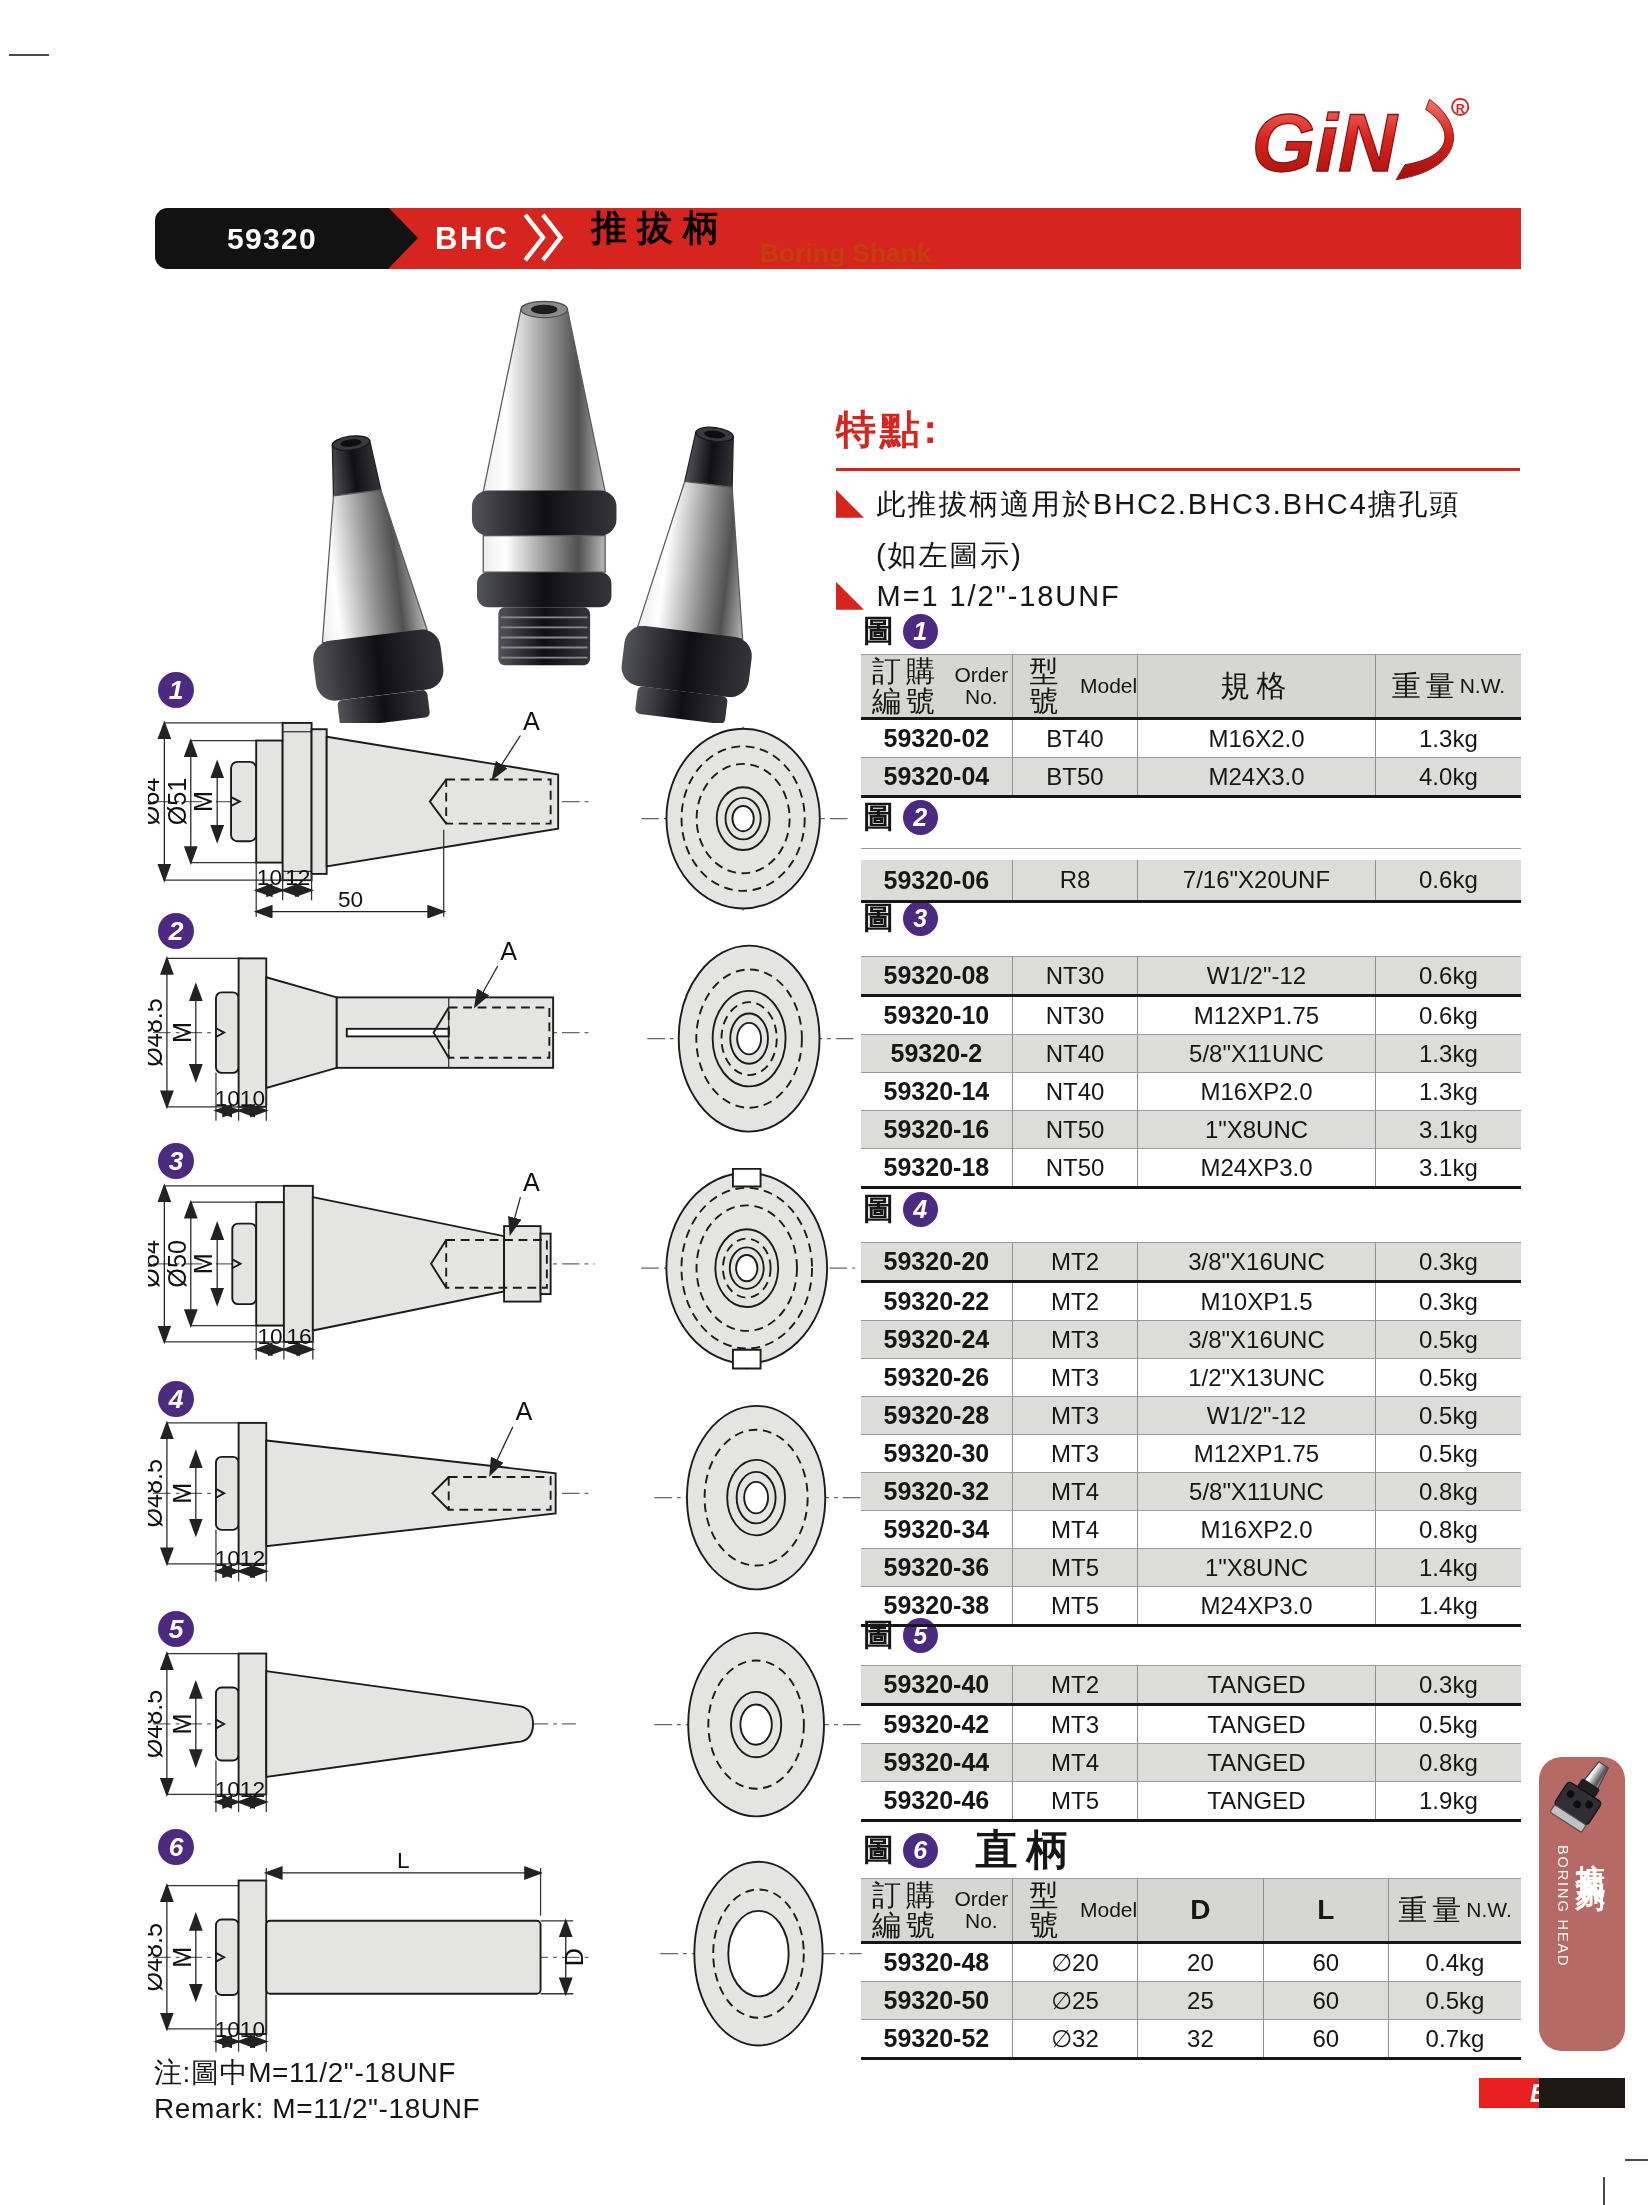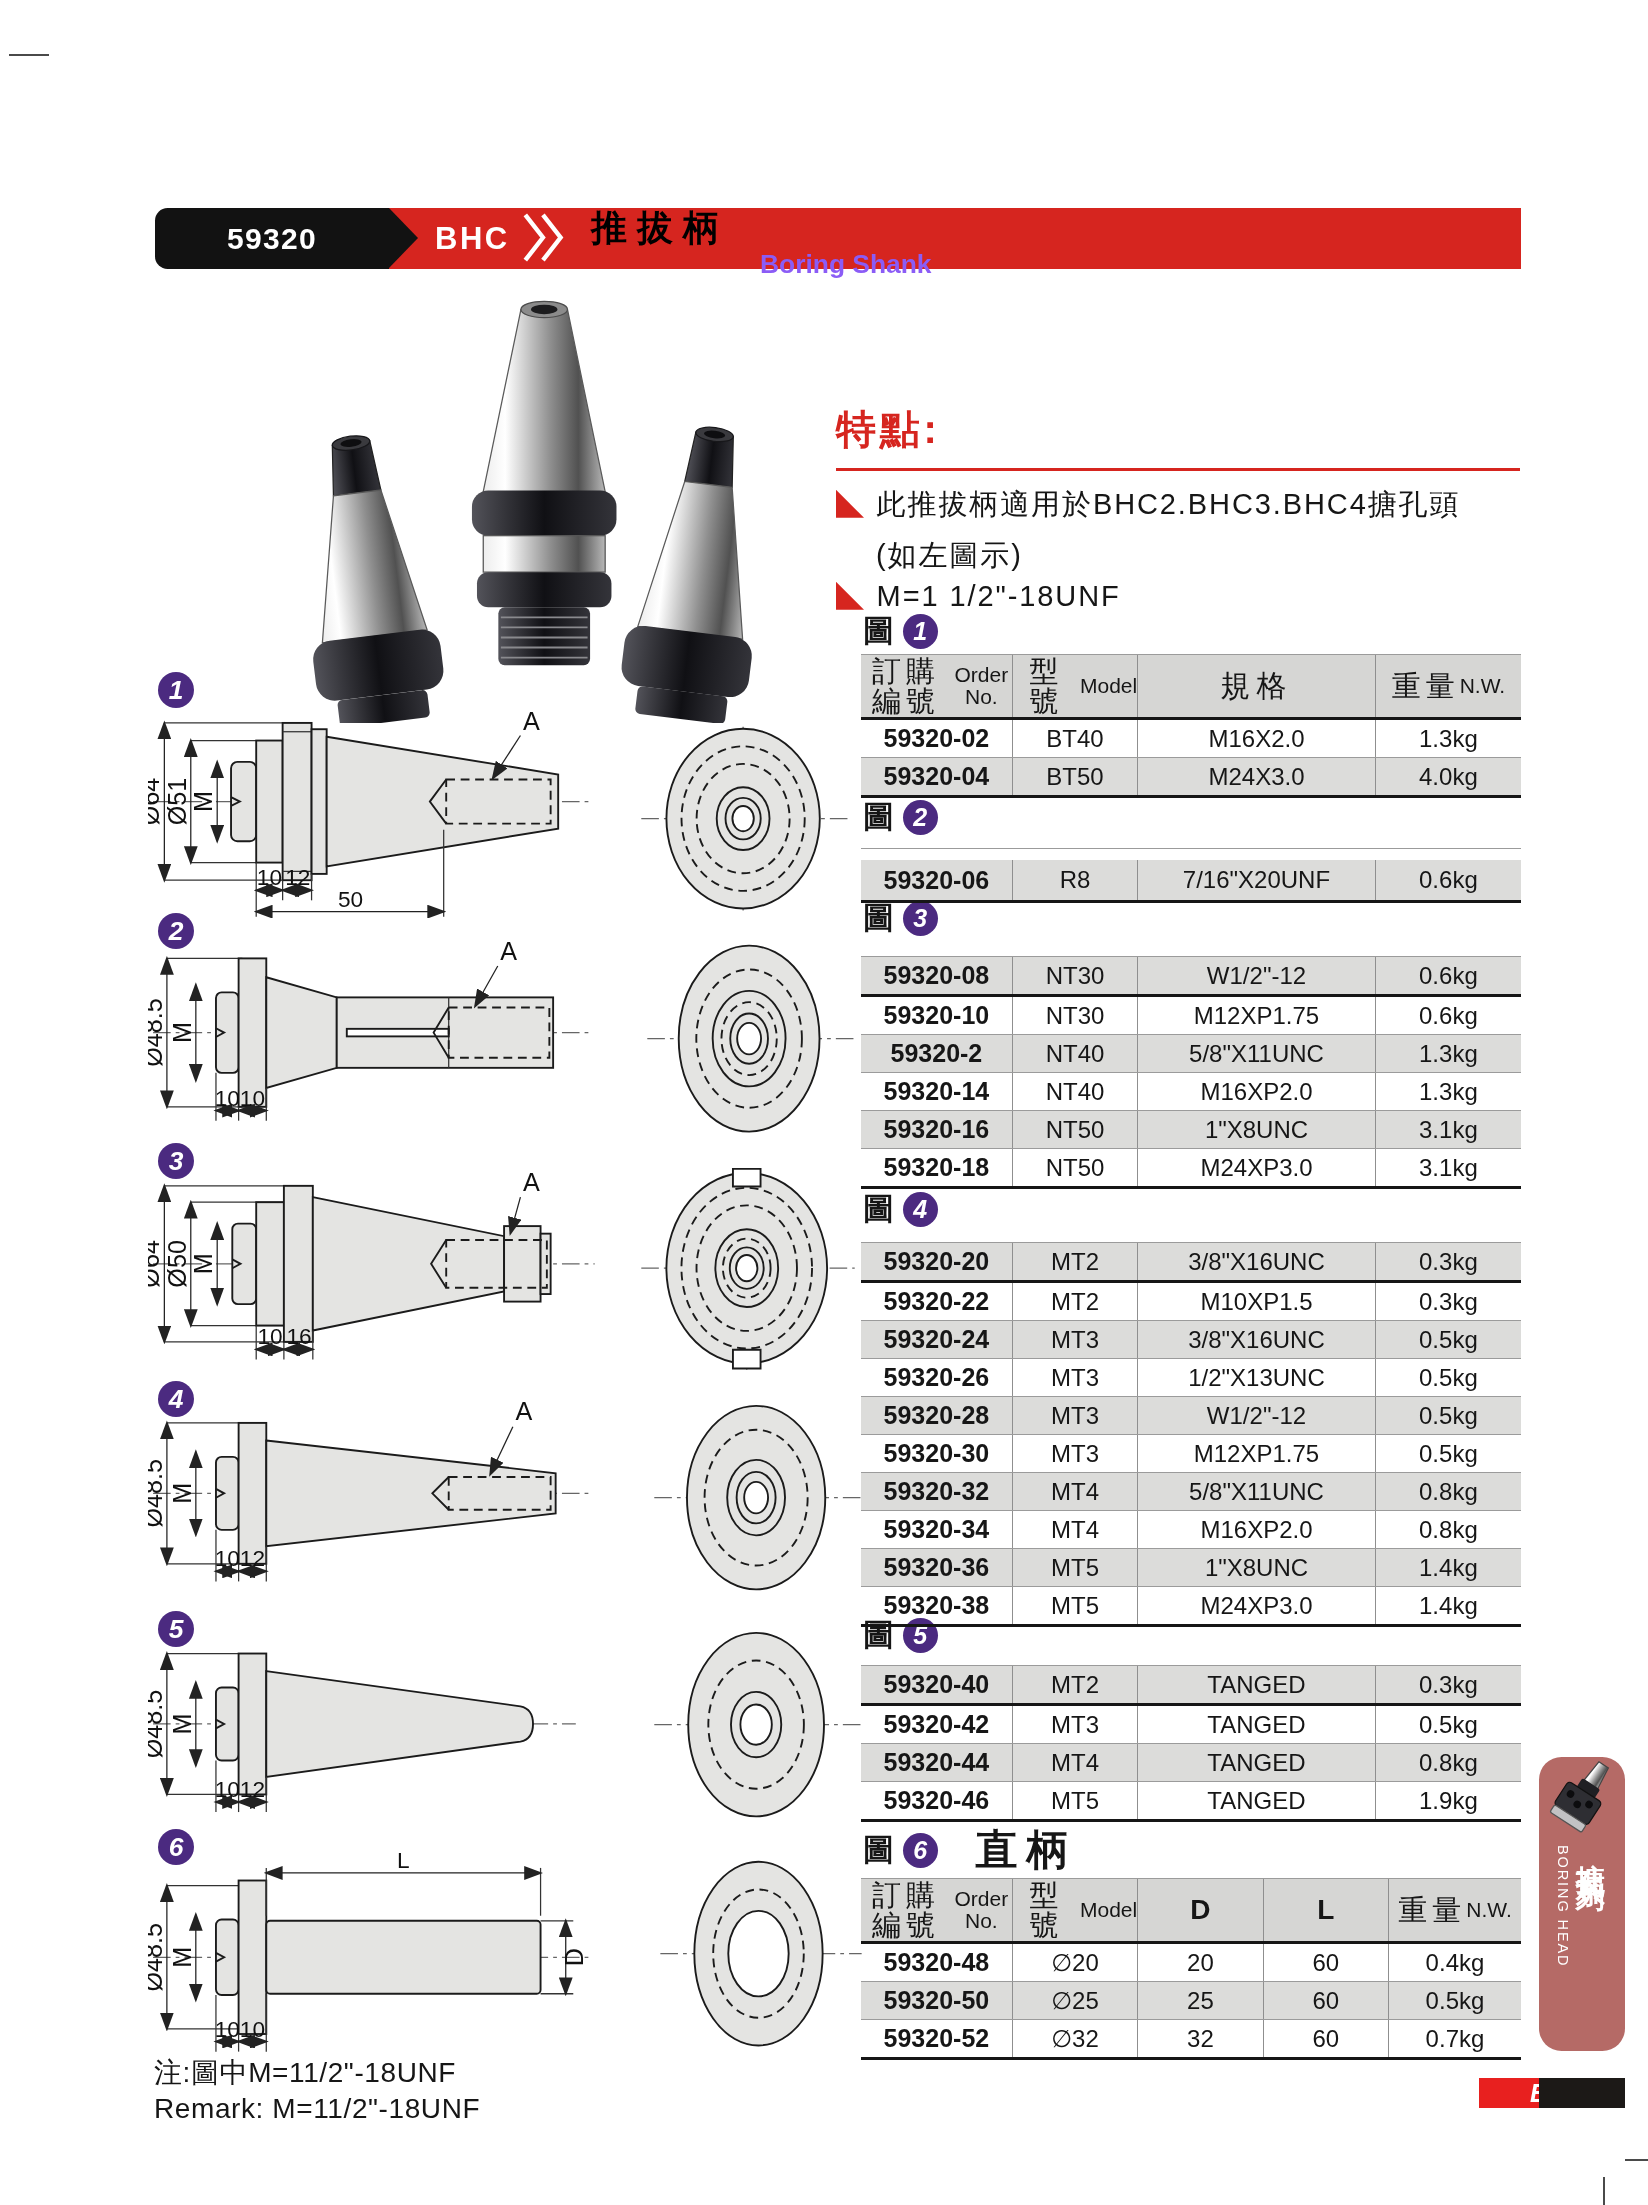--- a/index.html
+++ b/index.html
@@ -16,21 +16,21 @@
   
   .banner-red{position:absolute;left:385px;top:208px;width:1136px;height:61px;background:var(--red);}
   .banner-black{position:absolute;left:155px;top:208px;width:234px;height:61px;background:#121212;
     border-radius:12.6px 0 0 12.6px;display:flex;align-items:center;justify-content:center;}
   .banner-tri{position:absolute;left:389px;top:208px;width:0;height:0;
     border-left:29px solid #121212;border-top:30.5px solid transparent;border-bottom:30.5px solid transparent;}
   .banner-code{color:#fff;font-size:30px;font-weight:bold;letter-spacing:1.3px;}
   .banner-bhc{position:absolute;left:435px;top:221px;color:#fff;font-size:31px;font-weight:bold;letter-spacing:2.5px;}
   .banner-chev{position:absolute;left:519px;top:211px;}
   .banner-zh{position:absolute;left:591px;top:204px;color:#000000;font-size:36px;font-weight:bold;letter-spacing:10px;}
-  .banner-en{position:absolute;left:760px;top:249px;color:#8b5cf6;font-size:26.4px;font-weight:bold;}
+  .banner-en{position:absolute;left:760px;top:238px;color:#c2410c;font-size:26.4px;font-weight:bold;}
   
   .photo{position:absolute;left:252px;top:283px;width:553px;height:440px;}
   
   .feat-title{position:absolute;left:836px;top:402px;color:var(--red);font-size:40px;font-weight:bold;letter-spacing:3.8px;}
   .feat-rule{position:absolute;left:836px;top:468px;width:684px;height:2.5px;background:var(--red);}
   .feat-line{position:absolute;left:836px;font-size:29px;letter-spacing:1.9px;white-space:nowrap;}
   .feat-tri{display:inline-block;width:28px;height:28px;background:var(--red);
     clip-path:polygon(0 0,100% 100%,0 100%);margin-right:12.6px;vertical-align:-3.8px;}
   .feat-indent{padding-left:40px;}
   
@@ -110,20 +110,28 @@
           <stop offset="0.45" stop-color="#d6251f"></stop>
         <stop offset="1" stop-color="#9e100c"></stop>
       </linearGradient>
     </defs>
   </svg>
 
   <div class="mark" style="left:9.4px;top:54px;width:40px;height:1.9px;"></div>
   <div class="mark" style="left:1625px;top:2159px;width:22.6px;height:1.9px;"></div>
   <div class="mark" style="left:1603px;top:2177px;width:1.9px;height:28px;"></div>
 
+  <div class="logo">
+    <svg viewBox="0 0 360 175" width="226" height="110">
+      <text x="6" y="132" font-family="Liberation Sans, sans-serif" font-size="130" font-weight="bold" font-style="italic" fill="url(#lgrad)" stroke="#8c0f0c" stroke-width="2">GiN</text>
+      <path d="M289 18 C 346 58 348 128 236 146 L 250 122 C 326 110 330 66 283 34 Z" fill="url(#lgrad)" stroke="#8c0f0c" stroke-width="1.5"></path>
+      <circle cx="338" cy="30" r="13" fill="none" stroke="#d6251f" stroke-width="3"></circle>
+      <text x="331" y="39" font-family="Liberation Sans, sans-serif" font-size="20" font-weight="bold" fill="#d6251f">R</text>
+    </svg>
+  </div>
 
   <div class="banner-red"></div>
   <div class="banner-black">
     <span class="banner-code">59320</span>
   </div>
   <div class="banner-tri"></div>
   <span class="banner-bhc">BHC</span>
   <svg class="banner-chev" width="58" height="53" viewBox="0 0 92 84">
     <polyline points="10,6 38,42 10,78" fill="none" stroke="#fff" stroke-width="7"></polyline>
     <polyline points="38,6 66,42 38,78" fill="none" stroke="#fff" stroke-width="7"></polyline>

